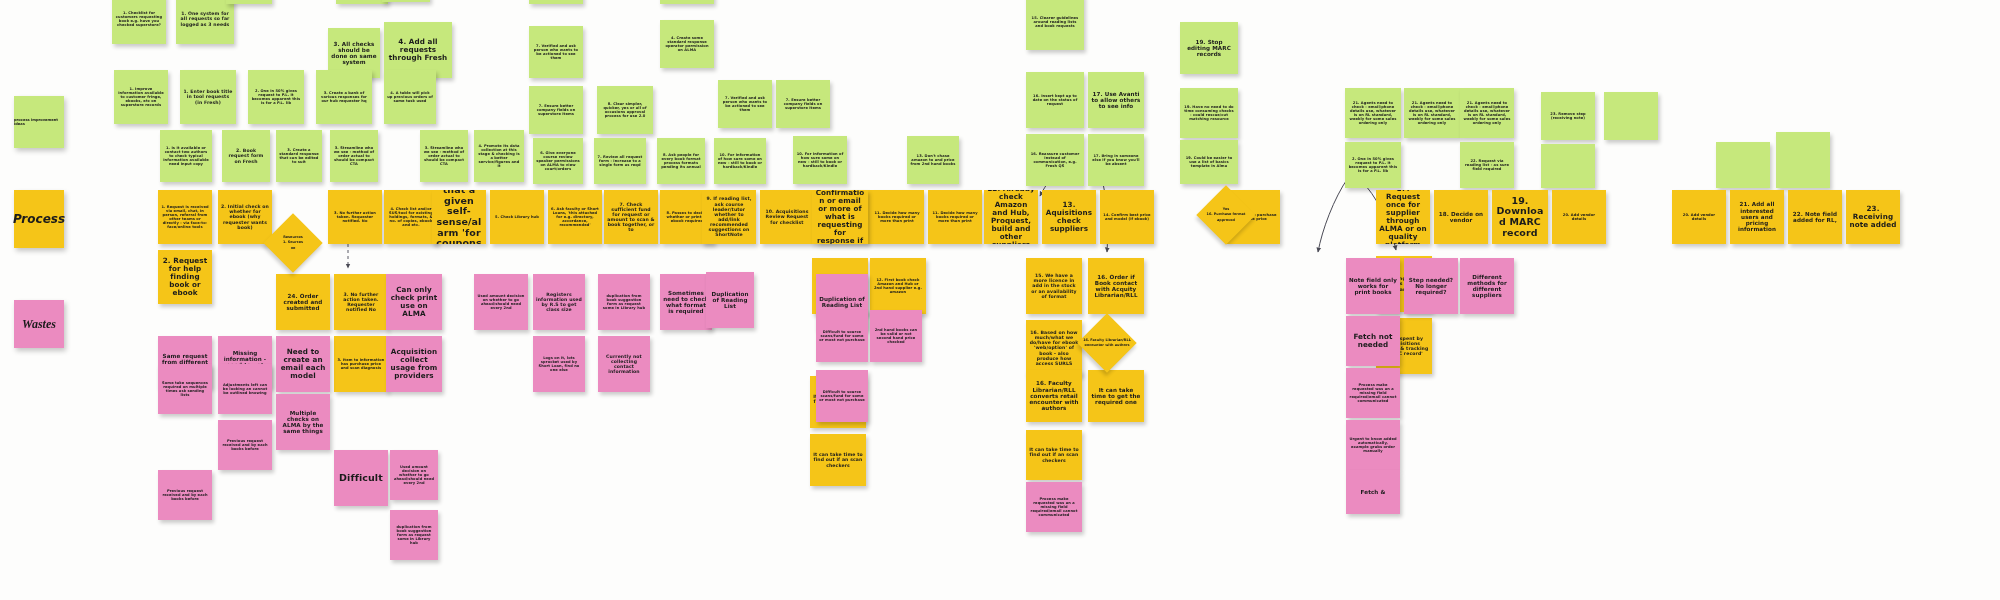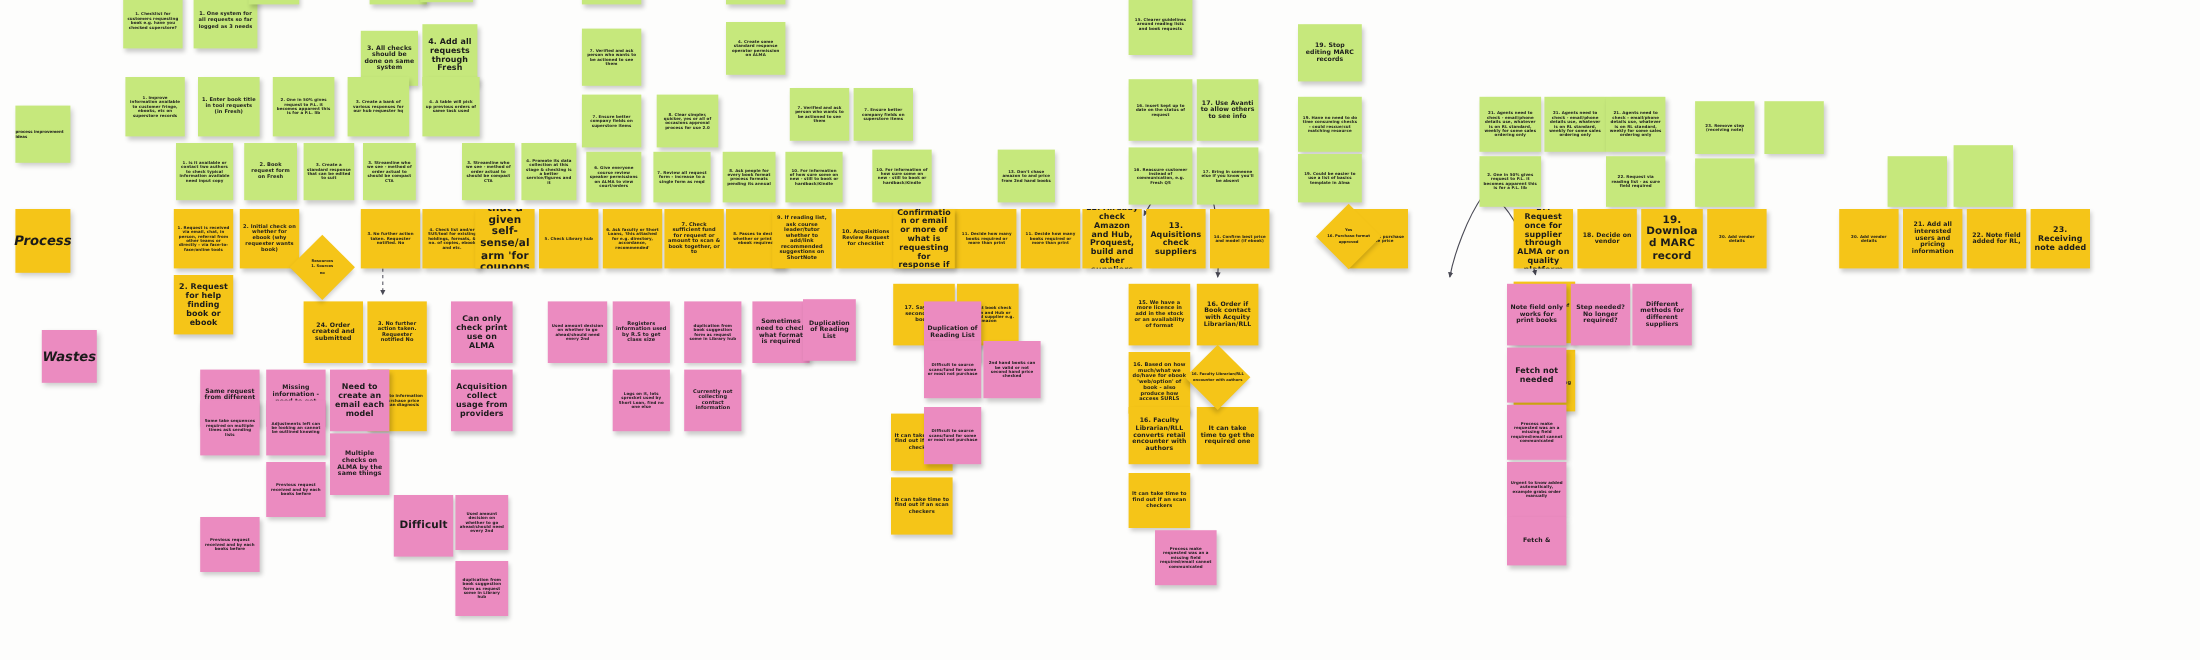--- a/index.html
+++ b/index.html
@@ -22,21 +22,21 @@
     color:#1b1b1b;
     letter-spacing:.1px;
     word-break:break-word;
     overflow:hidden;
     box-shadow:2px 3px 4px rgba(0,0,0,.20);
     font-family:"DejaVu Sans","Liberation Sans",sans-serif;
     font-weight:600;
   }
   .green {background:#c6e87c;}
   .yellow{background:#f5c518;}
-  .pink  {background:#eb8bc0;margin-left:24px;}
+  .pink  {background:#eb8bc0;}
 
   
   .t-xxs{font-size:3.6px;font-weight:600;}
   .t-xs {font-size:4.6px;}
   .t-s  {font-size:5.6px;}
   .t-m  {font-size:7.2px;}
   .t-l  {font-size:9.5px;}
 
   .blur-xxs{ filter:blur(.28px); }
   .blur-xs { filter:blur(.18px); }
@@ -84,29 +84,29 @@
     <path d="M1069,138 C1060,168 1048,180 1040,196" stroke="#4a4a55" stroke-width="1" fill="none" marker-end="url(#ar)"></path>
     <path d="M1090,152 C1110,178 1108,236 1107,252" stroke="#4a4a55" stroke-width="1" fill="none" marker-end="url(#ar)"></path>
     <path d="M1366,186 C1382,205 1392,232 1396,250" stroke="#4a4a55" stroke-width="1" fill="none" marker-end="url(#ar)"></path>
     <path d="M1348,178 C1334,198 1322,230 1318,252" stroke="#4a4a55" stroke-width="1" fill="none" marker-end="url(#ar)"></path>
   </svg>
 
   <div class="lane-label green t-xxs blur-xxs" style="left:14px;top:96px;width:50px;height:52px;font-style:normal;font-weight:600;">process improvement ideas</div>
 
   <div class="lane-label yellow" style="left:14px;top:190px;width:50px;height:58px;font-size:12px;">Process</div>
 
-  <div class="lane-label pink" style="left:14px;top:300px;width:50px;height:48px;font-size:12px;">Wastes</div>
+  <div class="lane-label pink" style="left:14px;top:300px;width:50px;height:48px;font-size:12px;font-family:Liberation Serif, serif;">Wastes</div>
 
   <div class="note green t-xxs blur-xxs" style="left:112px;top:-6px;width:54px;height:50px;">1. Checklist for customers requesting book e.g. have you checked superstore?</div>
   <div class="note green t-xs  blur-xs" style="left:176px;top:-6px;width:58px;height:50px;">1. One system for all requests so far logged as 3 needs</div>
   <div class="note green t-xxs blur-xxs" style="left:226px;top:-36px;width:46px;height:40px;">Which is available - ALMA/Softworks</div>
   <div class="note green t-xxs blur-xxs" style="left:336px;top:-34px;width:52px;height:38px;">Which is available - ALMA/Softworks</div>
   <div class="note green t-xs  blur-xs" style="left:382px;top:-36px;width:48px;height:38px;">2. Book request form sequences form</div>
   <div class="note green t-s" style="left:328px;top:28px;width:52px;height:50px;">3. All checks should be done on same system</div>
-  <div class="note green t-m" style="left:384px;top:22px;width:50px;height:56px;">4. Add all requests through Fresh</div>
+  <div class="note green t-m" style="left:384px;top:22px;width:68px;height:56px;">4. Add all requests through Fresh</div>
   <div class="note green t-xxs blur-xxs" style="left:529px;top:-30px;width:54px;height:34px;">and all requests go to same for available requests</div>
 
   <div class="note green t-xxs blur-xxs" style="left:114px;top:70px;width:54px;height:54px;">1. Improve information available to customer fringe, ebooks, etc on superstore records</div>
   <div class="note green t-xs  blur-xs" style="left:180px;top:70px;width:56px;height:54px;">1. Enter book title in tool requests (in Fresh)</div>
   <div class="note green t-xxs blur-xxs" style="left:248px;top:70px;width:56px;height:54px;">2. One in 50% gives request to P.L. it becomes apparent this is for a P.L. lib</div>
   <div class="note green t-xxs blur-xxs" style="left:316px;top:70px;width:56px;height:54px;">3. Create a bank of various responses for our hub requester hq</div>
   <div class="note green t-xxs blur-xxs" style="left:384px;top:70px;width:52px;height:54px;">4. A table will pick up previous orders of same task used</div>
   <div class="note green t-xxs blur-xxs" style="left:529px;top:26px;width:54px;height:52px;">7. Verified and ask person who wants to be actioned to see them</div>
   <div class="note green t-xxs blur-xxs" style="left:529px;top:86px;width:54px;height:48px;">7. Ensure better company fields on superstore items</div>
   <div class="note green t-xxs blur-xxs" style="left:597px;top:86px;width:56px;height:48px;">8. Clear simpler, quicker, yes or all of occasions approval process for use 2.0</div>

